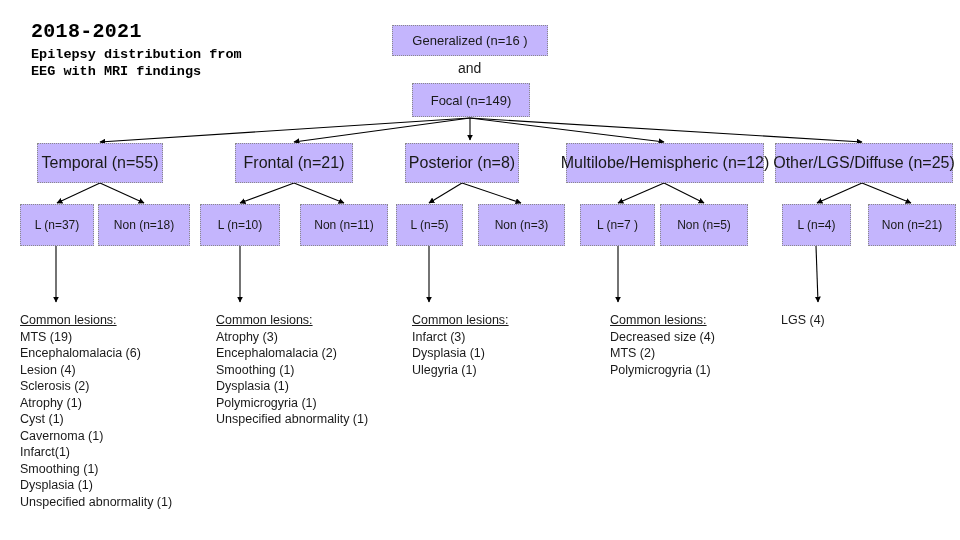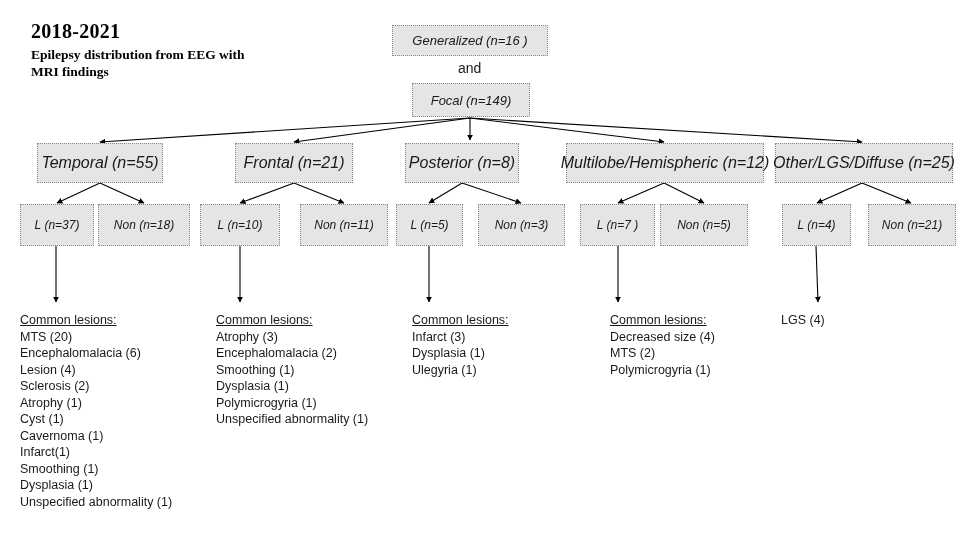--- a/index.html
+++ b/index.html
@@ -15,21 +15,21 @@
     overflow: hidden;
     font-family: "Liberation Sans", sans-serif;
     color: #000000;
   }
   
   #title-block {
     position: absolute;
     left: 31px;
     top: 20px;
     width: 300px;
-    font-family: Liberation Serif, serif;
+    font-family: Liberation Mono, monospace;
   }
   #title-years {
     font-size: 20px;
     font-weight: bold;
     letter-spacing: 0.3px;
     line-height: 1.15;
     white-space: nowrap;
   }
   #title-sub {
     font-size: 13.5px;
@@ -41,24 +41,23 @@
   
   .node {
     position: absolute;
     border: 1px dotted #8a8a8a;
     box-sizing: border-box;
     display: flex;
     align-items: center;
     justify-content: center;
     font-size: 12.5px;
     color: #1a1a1a;
-    background: #e5e5e5;
+    background: #c4b5fd;
     white-space: nowrap;
     line-height: 1;
-    font-style: italic;
   }
   .node.lvl1 { font-size: 13px; }
   .node.lvl2 { font-size: 16px; }
   .node.lvl3 { font-size: 12px; }
   
   .plain-label {
     position: absolute;
     font-size: 14px;
     color: #1a1a1a;
     white-space: nowrap;
@@ -155,21 +154,21 @@
   <div class="node lvl3" style="left:478px; top:204px; width:87px; height:42px;">Non (n=3)</div>
 
   <div class="node lvl3" style="left:580px; top:204px; width:75px; height:42px;text-align:right;">L (n=7 )</div>
   <div class="node lvl3" style="left:660px; top:204px; width:88px; height:42px;">Non (n=5)</div>
 
   <div class="node lvl3" style="left:782px; top:204px; width:69px; height:42px;">L (n=4)</div>
   <div class="node lvl3" style="left:868px; top:204px; width:88px; height:42px;">Non (n=21)</div>
 
   <div class="lesion-list" style="left:20px; top:312px;">
     <span class="lesion-head">Common lesions:</span>
-    <span class="lesion-item">MTS (20)</span>
+    <span class="lesion-item">MTS (19)</span>
     <span class="lesion-item">Encephalomalacia (6)</span>
     <span class="lesion-item">Lesion (4)</span>
     <span class="lesion-item">Sclerosis (2)</span>
     <span class="lesion-item">Atrophy (1)</span>
     <span class="lesion-item">Cyst (1)</span>
     <span class="lesion-item">Cavernoma (1)</span>
     <span class="lesion-item">Infarct(1)</span>
     <span class="lesion-item">Smoothing (1)</span>
     <span class="lesion-item">Dysplasia (1)</span>
     <span class="lesion-item">Unspecified abnormality (1)</span>

